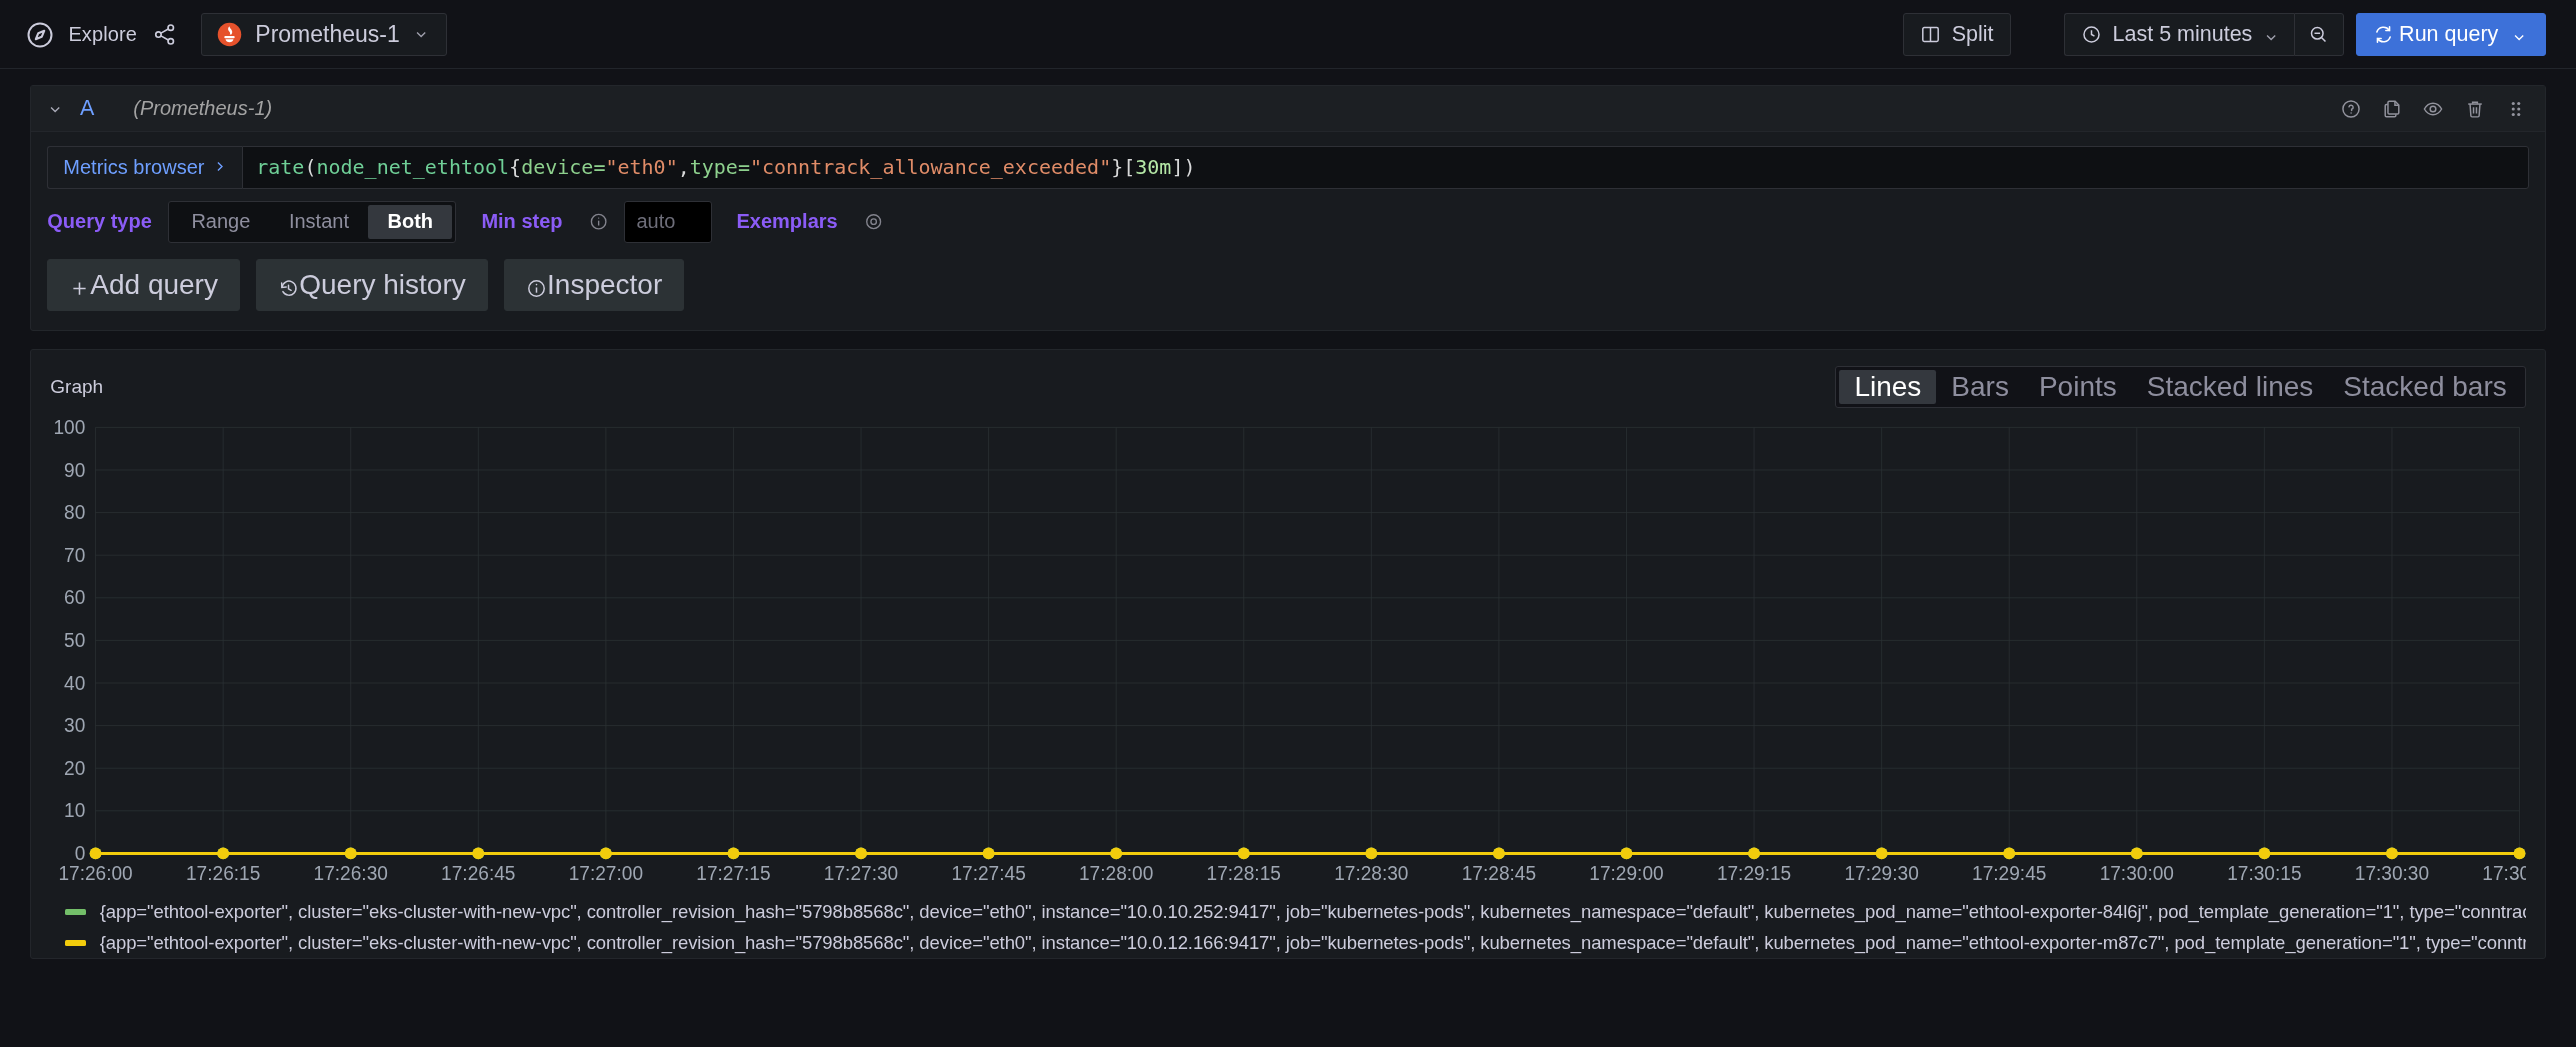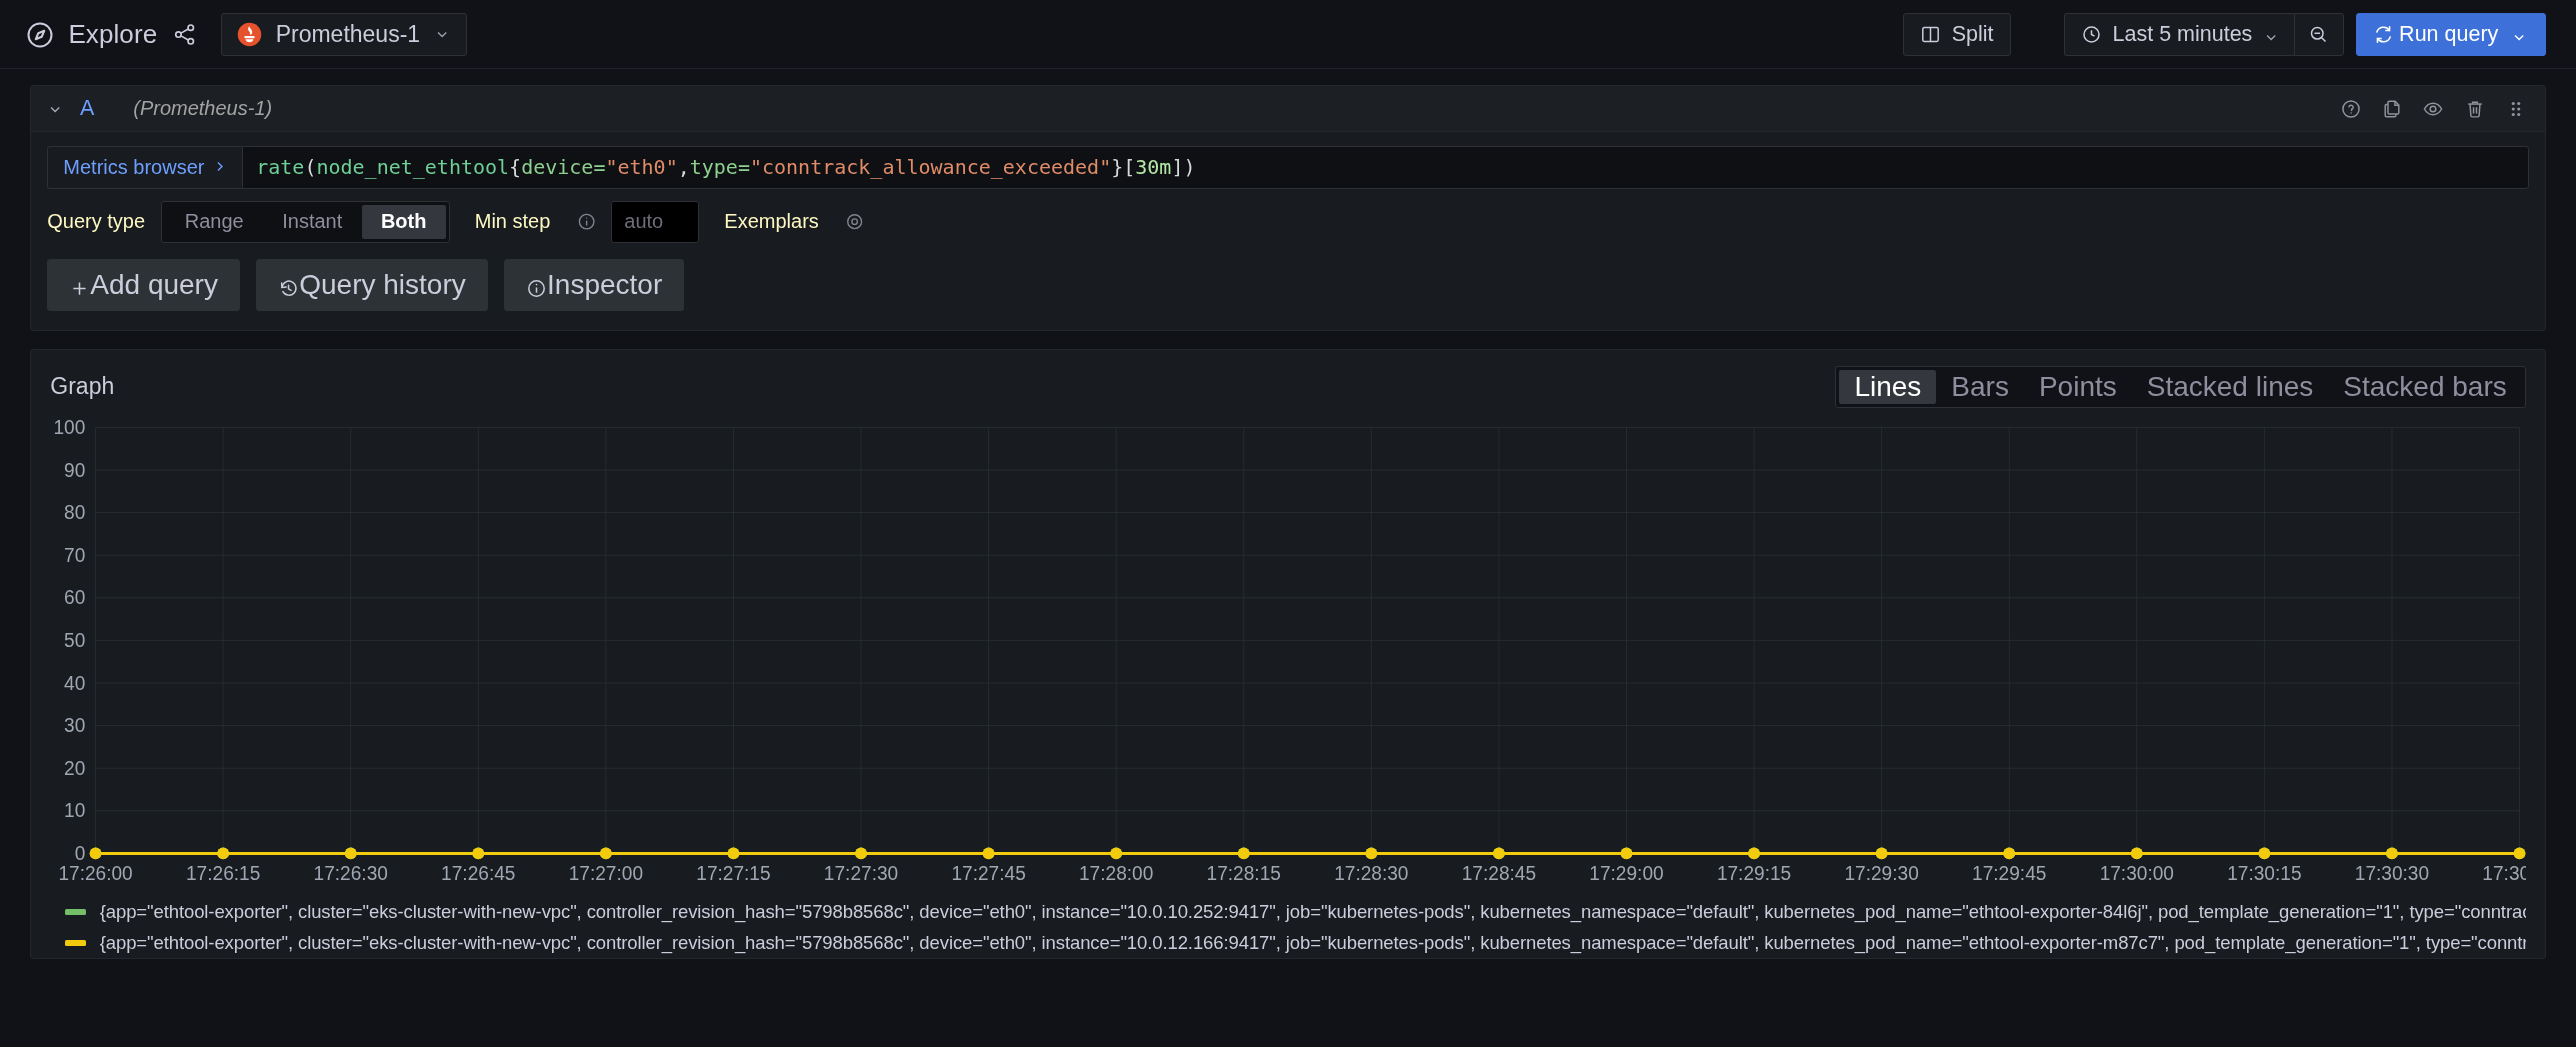--- a/index.html
+++ b/index.html
@@ -22,21 +22,21 @@
     position: relative;
   }
   .topnav::after {
     content: "";
     position: absolute; left: 0; right: 0; bottom: 0;
     height: 0.7px; background: #22252b;
   }
   .nav-left { display: flex; align-items: center; gap: 0; }
   .explore-icon { width: 30px; height: 30px; display: block; }
   .explore-title {
-    font-size: 26px; font-weight: 400; color: #ccccdc;
+    font-size: 20px; font-weight: 400; color: #ccccdc;
     margin-left: 13.4px; letter-spacing: 0.1px;
   }
   .share-icon { width: 25px; height: 25px; margin-left: 15px; display: block; }
 
   .ds-picker {
     display: flex; align-items: center; gap: 13.4px;
     margin-left: 24px;
     height: 43px;
     padding: 0 16.3px 0 15px;
     border: 0.7px solid #2e3036;
@@ -125,21 +125,21 @@
     color: #d8d9da;
   }
   .tok-fn { color: #6fcf97; }
   .tok-metric { color: #6fcf97; }
   .tok-label { color: #8ed18e; }
   .tok-str { color: #e08c68; }
   .tok-punct { color: #d8d9da; }
   .tok-dur { color: #b5e8a7; }
 
   .opts-row { display: flex; align-items: center; padding: 12px 16.3px 16.3px 16.3px; gap: 0; }
-  .opt-label { font-size: 20px; color: #fef9c3; font-weight: 400; margin-right: 16.3px; white-space: nowrap; }
+  .opt-label { font-size: 20px; color: #8b5cf6; font-weight: 700; margin-right: 16.3px; white-space: nowrap; }
   .radio-group {
     display: flex; align-items: center;
     background: #0e1013;
     border: 0.7px solid #2e3036;
     border-radius: 3px;
     padding: 3px;
     height: 42px;
   }
   .radio-item {
     font-size: 20px; color: #8e8e9e;
@@ -170,21 +170,21 @@
   
   .graph-card {
     margin-top: 18px;
     background: #181b1f;
     border: 0.7px solid #23262b;
     border-radius: 3px;
     padding: 16.3px 19.3px 0 19.3px;
     position: relative;
   }
   .graph-head { display: flex; align-items: center; height: 40px; }
-  .graph-title { font-size: 23px; font-weight: 500; color: #ccccdc; }
+  .graph-title { font-size: 19px; font-weight: 500; color: #ccccdc; }
   .viz-toggle {
     margin-left: auto;
     display: flex; align-items: center;
     border: 0.7px solid #2e3036; border-radius: 3px;
     background: #111217; padding: 3px;
     height: 42px;
   }
   .viz-item {
     font-size: 28px; color: #8e8e9e; font-weight: 500;
     padding: 0 15px; height: 34px;

